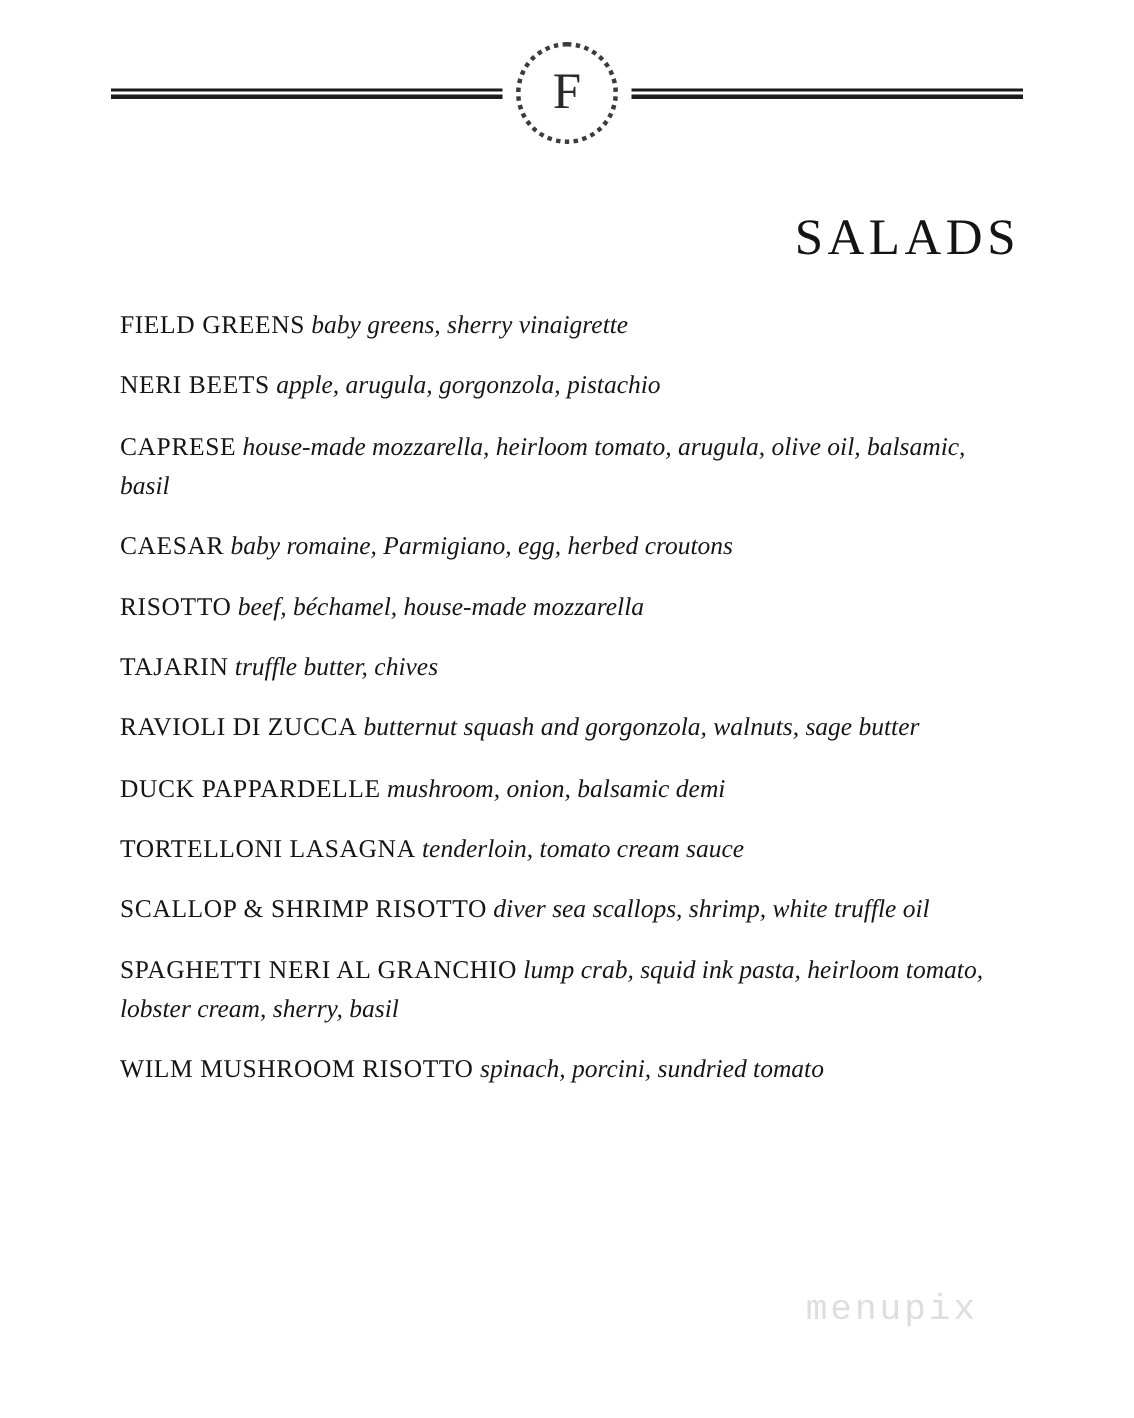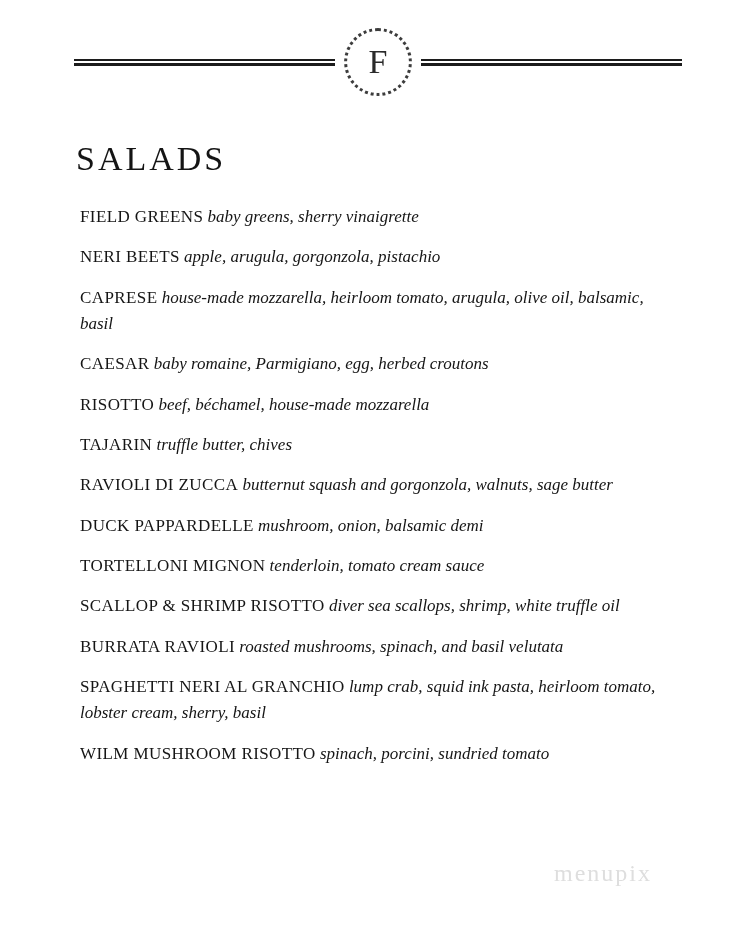--- a/index.html
+++ b/index.html
@@ -46,21 +46,21 @@
     line-height: 1;
     color: #2a2a2a;
     font-family: "Liberation Serif", serif;
   }
 
   
   main {
     padding: 0 76px;
   }
   .section-title {
-    text-align: left;
+    text-align: right;
     font-size: 34px;
     font-weight: 400;
     letter-spacing: 3px;
     color: #141414;
     margin: 44px 0 26px 0;
   }
   .menu-item {
     font-size: 17px;
     line-height: 1.55;
     margin: 0 0 14px 4px;
@@ -71,21 +71,21 @@
   }
   .item-desc {
     font-style: italic;
   }
 
   
   .watermark {
     position: absolute;
     right: 104px;
     bottom: 58px;
-    font-family: Liberation Serif, serif;
+    font-family: Liberation Mono, monospace;
     font-size: 24px;
     letter-spacing: 2px;
     color: #dedede;
     pointer-events: none;
   }
 </style>
 </head>
 <body>
 
 <header class="menu-header">
@@ -99,20 +99,19 @@
 <main>
     <h2 class="section-title">SALADS</h2>
     <p class="menu-item"><span class="item-name">FIELD GREENS</span> <span class="item-desc">baby greens, sherry vinaigrette</span></p>
     <p class="menu-item"><span class="item-name">NERI BEETS</span> <span class="item-desc">apple, arugula, gorgonzola, pistachio</span></p>
     <p class="menu-item"><span class="item-name">CAPRESE</span> <span class="item-desc">house-made mozzarella, heirloom tomato, arugula, olive oil, balsamic, basil</span></p>
     <p class="menu-item"><span class="item-name">CAESAR</span> <span class="item-desc">baby romaine, Parmigiano, egg, herbed croutons</span></p>
     <p class="menu-item"><span class="item-name">RISOTTO</span> <span class="item-desc">beef, béchamel, house-made mozzarella</span></p>
     <p class="menu-item"><span class="item-name">TAJARIN</span> <span class="item-desc">truffle butter, chives</span></p>
     <p class="menu-item"><span class="item-name">RAVIOLI DI ZUCCA</span> <span class="item-desc">butternut squash and gorgonzola, walnuts, sage butter</span></p>
     <p class="menu-item"><span class="item-name">DUCK PAPPARDELLE</span> <span class="item-desc">mushroom, onion, balsamic demi</span></p>
-    <p class="menu-item"><span class="item-name">TORTELLONI MIGNON</span> <span class="item-desc">tenderloin, tomato cream sauce</span></p>
+    <p class="menu-item"><span class="item-name">TORTELLONI LASAGNA</span> <span class="item-desc">tenderloin, tomato cream sauce</span></p>
     <p class="menu-item"><span class="item-name">SCALLOP &amp; SHRIMP RISOTTO</span> <span class="item-desc">diver sea scallops, shrimp, white truffle oil</span></p>
-    <p class="menu-item"><span class="item-name">BURRATA RAVIOLI</span> <span class="item-desc">roasted mushrooms, spinach, and basil velutata</span></p>
     <p class="menu-item"><span class="item-name">SPAGHETTI NERI AL GRANCHIO</span> <span class="item-desc">lump crab, squid ink pasta, heirloom tomato, lobster cream, sherry, basil</span></p>
     <p class="menu-item"><span class="item-name">WILM MUSHROOM RISOTTO</span> <span class="item-desc">spinach, porcini, sundried tomato</span></p>
   </main>
 
 <div class="watermark">menupix</div>
 
 </body></html>

